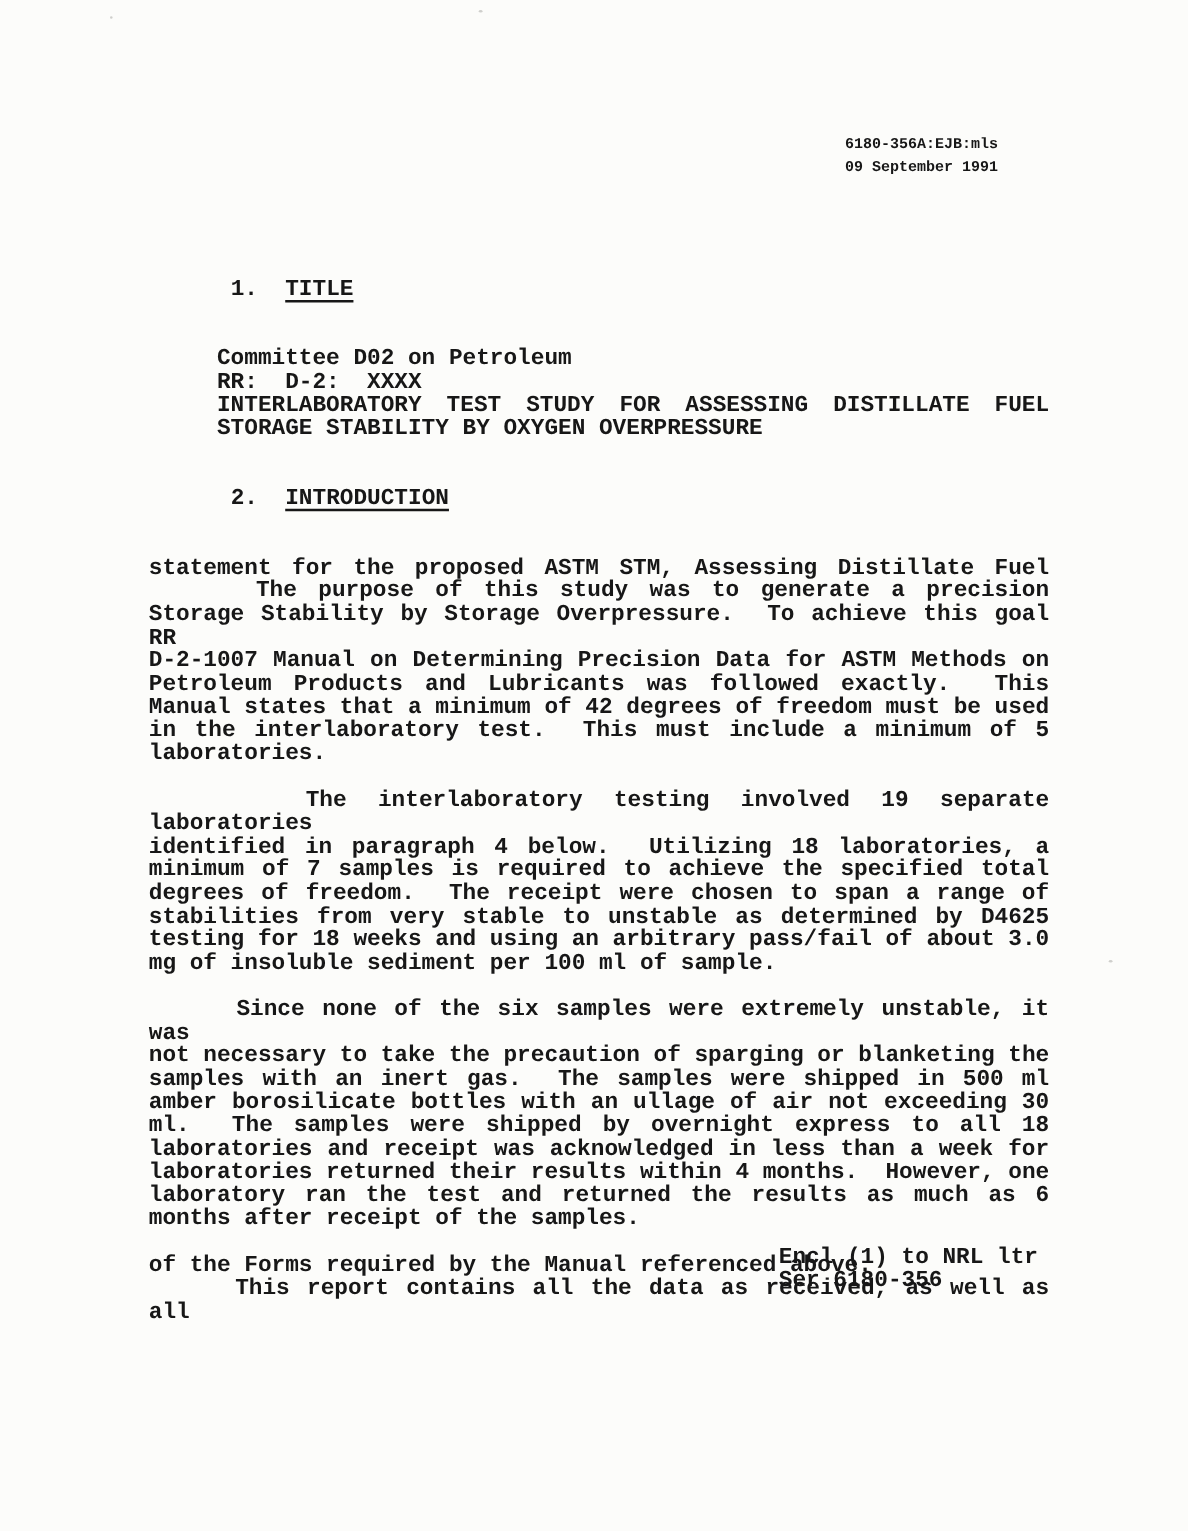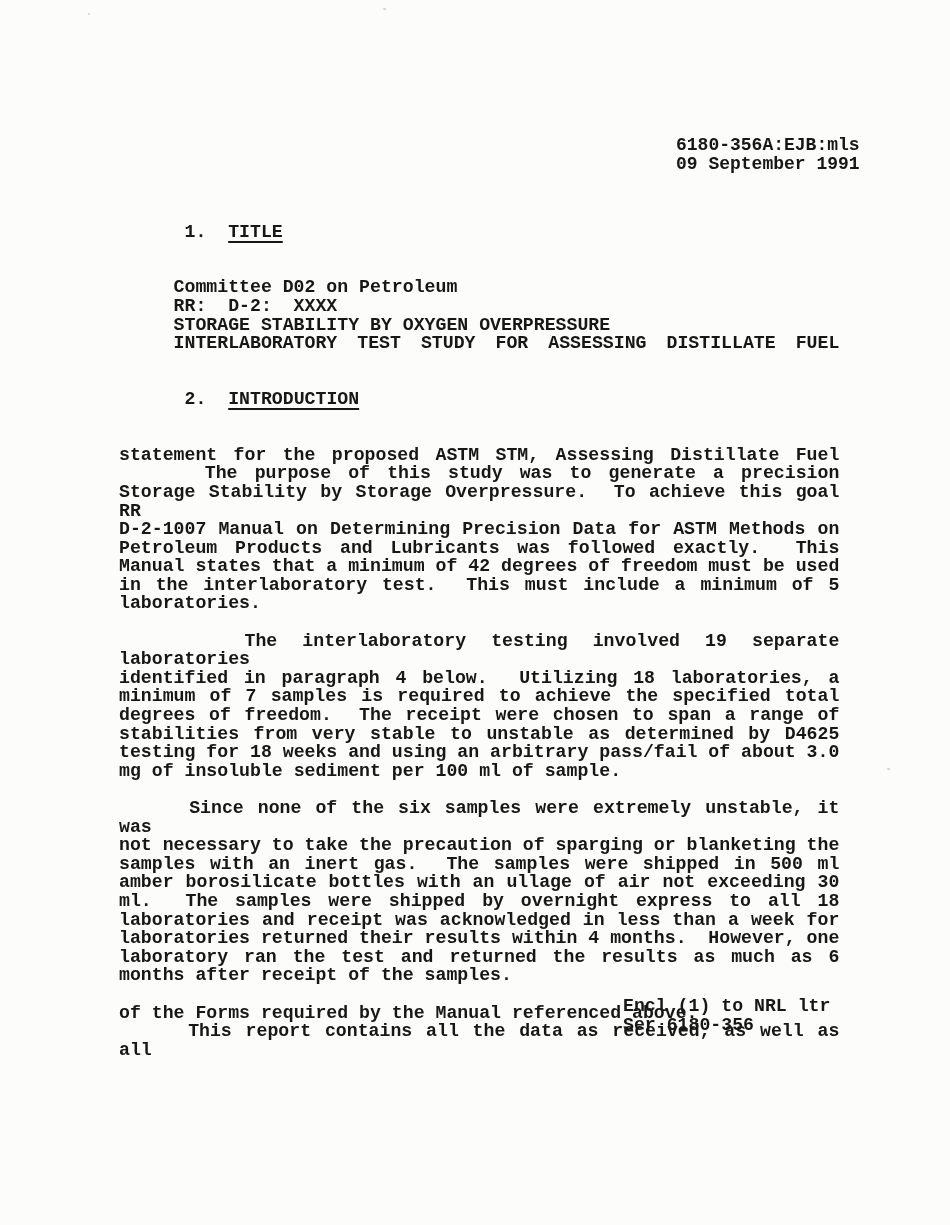--- a/index.html
+++ b/index.html
@@ -18,23 +18,22 @@
     font-weight: bold;
     font-size: 18.2px;
     line-height: var(--lh);
     color: var(--ink);
     overflow: hidden;
   }
   .letterhead {
     position: absolute;
     left: 676px;
     top: 106px;
-    font-size: 18px;
+    font-size: 12px;
     line-height: var(--lh);
-    margin-top: 30px;
   }
   .content {
     position: absolute;
     left: 119px;
     top: 204px;
     width: 66ch;
   }
   .enclosure {
     position: absolute;
     left: 623px;
@@ -90,22 +89,22 @@
     </div>
 
     <div class="indent tight">
         <div class="para">
           <div class="ln">Committee D02 on Petroleum</div>
         </div>
         <div class="para">
           <div class="ln">RR:  D-2:  XXXX</div>
         </div>
         <div class="para">
+          <div class="ln j">INTERLABORATORY TEST STUDY FOR ASSESSING DISTILLATE FUEL</div>
           <div class="ln">STORAGE STABILITY BY OXYGEN OVERPRESSURE</div>
-          <div class="ln j">INTERLABORATORY TEST STUDY FOR ASSESSING DISTILLATE FUEL</div>
         </div>
       </div>
 
     <div class="heading">
       <span class="hnum">2.</span><span class="htext">INTRODUCTION</span>
     </div>
 
     <div class="paras">
         <div class="para">
           <div class="ln j">statement for the proposed ASTM STM, Assessing Distillate Fuel</div>

